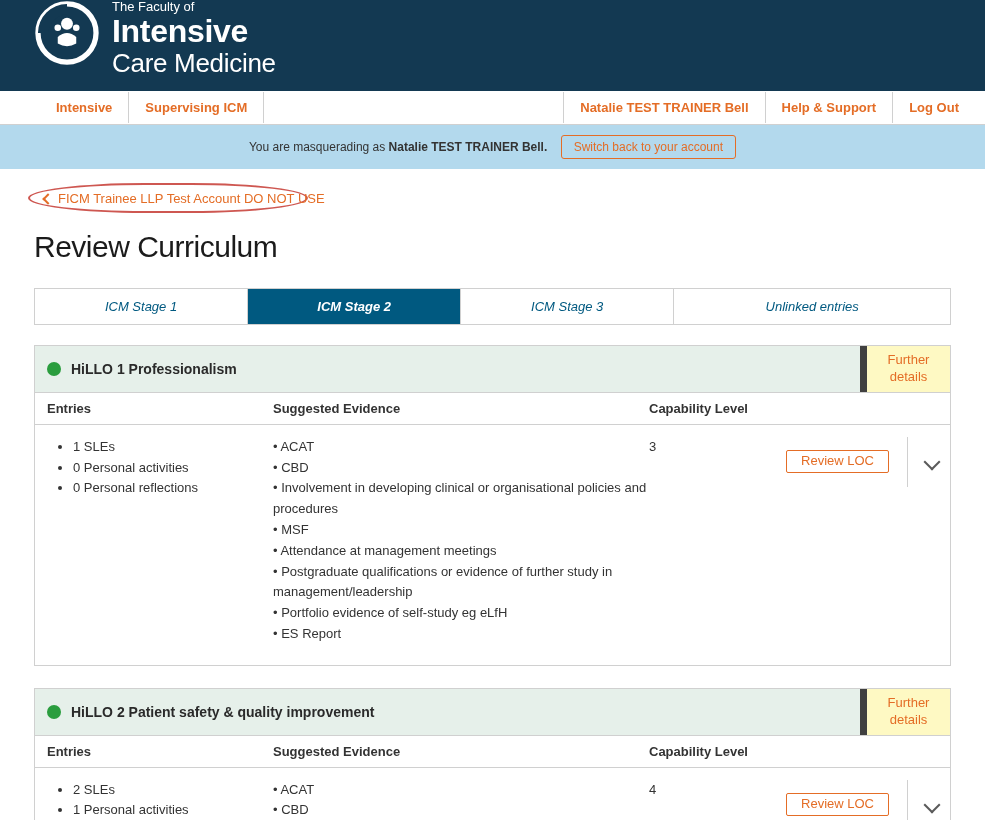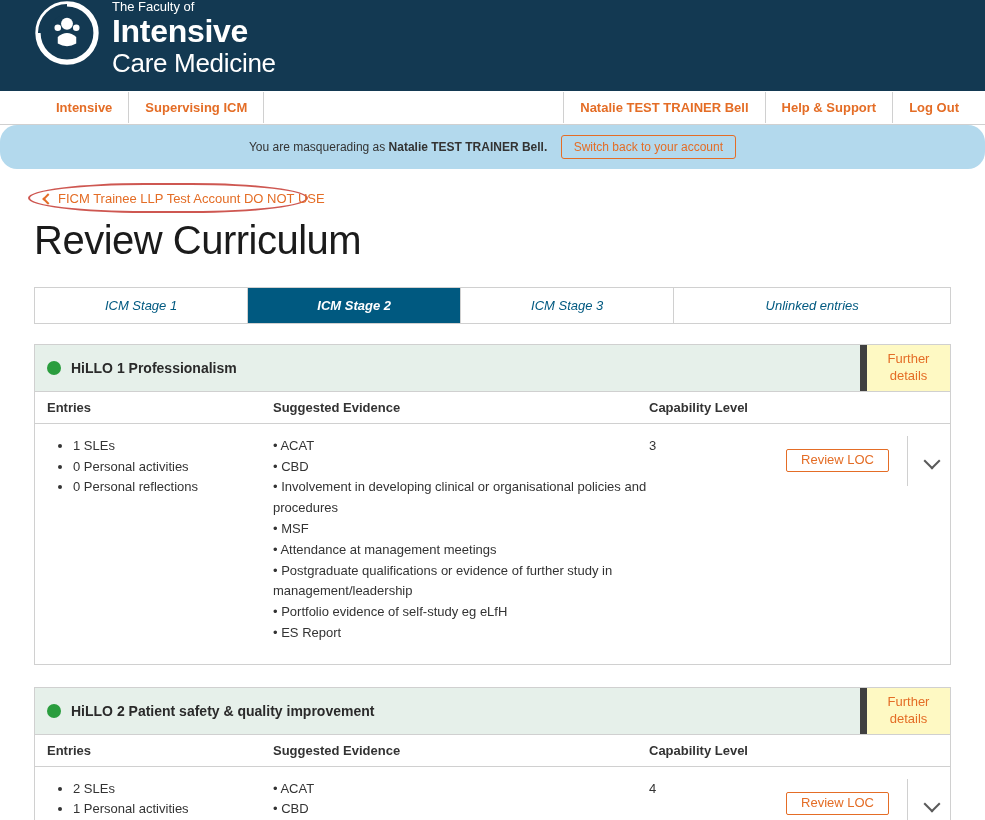--- a/index.html
+++ b/index.html
@@ -18,32 +18,32 @@
   .nav-bar { background: #fff; border-bottom: 1px solid #d0d0d0; height: 34px; display: flex; align-items: center; padding: 0 10px 0 40px; }
   .nav-left { display: flex; }
   .nav-left a, .nav-right a { color: #e46d26; font-weight: 600; font-size: 13px; text-decoration: none; padding: 8px 16px; }
   .nav-left a { border-left: 1px solid #d0d0d0; }
   .nav-left a:first-child { border-left: none; }
   .nav-left a:last-child { border-right: 1px solid #d0d0d0; }
   .nav-right { margin-left: auto; display: flex; }
   .nav-right a { border-left: 1px solid #d0d0d0; }
 
   
-  .masquerade { background: #b3d9ed; padding: 10px 0; text-align: center; font-size: 12px; color: #333; border-radius: 17px; }
+  .masquerade { background: #b3d9ed; padding: 10px 0; text-align: center; font-size: 12px; color: #333; }
   .masquerade strong { font-weight: 700; }
   .switch-btn { display: inline-block; border: 1px solid #e46d26; color: #e46d26; padding: 4px 12px; border-radius: 3px; font-size: 12px; background: transparent; margin-left: 10px; cursor: pointer; }
 
   
   .main { padding: 20px 34px 0 34px; }
 
   .breadcrumb { display: inline-flex; align-items: center; color: #e46d26; font-size: 13px; cursor: pointer; padding: 2px 10px; position: relative; }
   .breadcrumb-circle { position: absolute; left: -6px; top: -6px; width: 280px; height: 30px; border: 2px solid #c63a33; border-radius: 50%/60%; pointer-events: none; opacity: 0.85; }
   .chev-left { display: inline-block; width: 8px; height: 8px; border-left: 2px solid #e46d26; border-bottom: 2px solid #e46d26; transform: rotate(45deg); margin-right: 6px; }
 
-  .page-title { font-size: 40px; font-weight: 500; color: #1b1b1b; margin: 10px 0 24px 0; letter-spacing: -0.5px; }
+  .page-title { font-size: 30px; font-weight: 500; color: #1b1b1b; margin: 22px 0 24px 0; letter-spacing: -0.5px; }
 
   
   .tabs { display: flex; border: 1px solid #d0d0d0; margin-bottom: 20px; font-style: italic; }
   .tab { flex: 1; text-align: center; padding: 10px 0; font-size: 13px; color: #005980; cursor: pointer; border-right: 1px solid #d0d0d0; }
   .tab:last-child { border-right: none; }
   .tab.unlinked { flex: 1.3; }
   .tab.active { background: #005980; color: #fff; font-weight: 600; }
 
   
   .hillo { border: 1px solid #d0d0d0; margin-bottom: 22px; }

